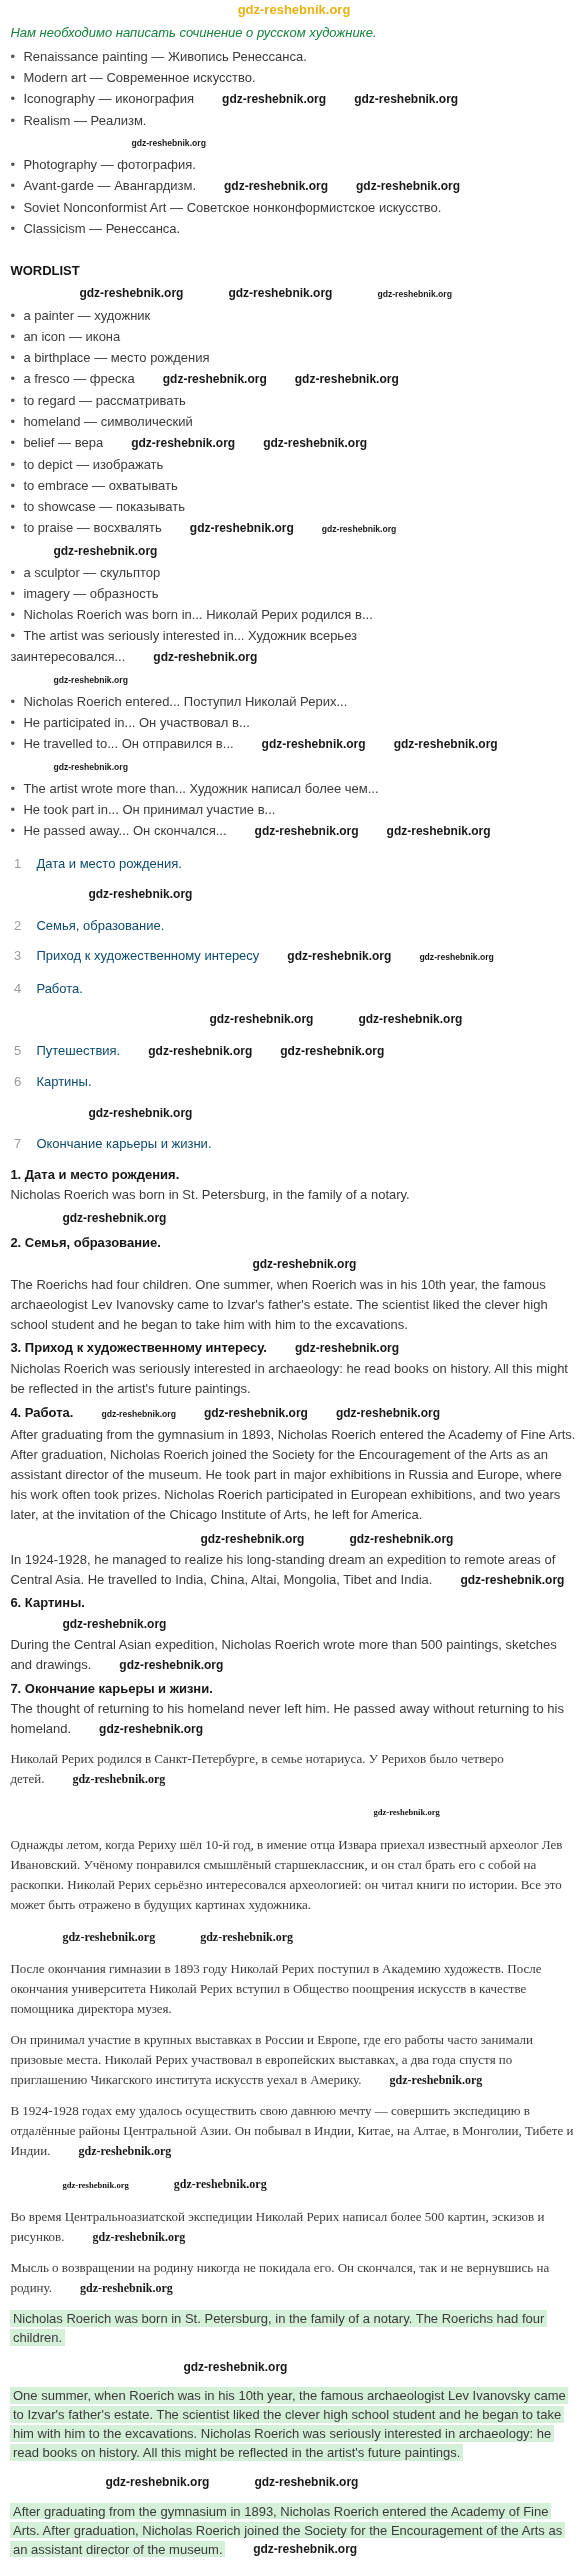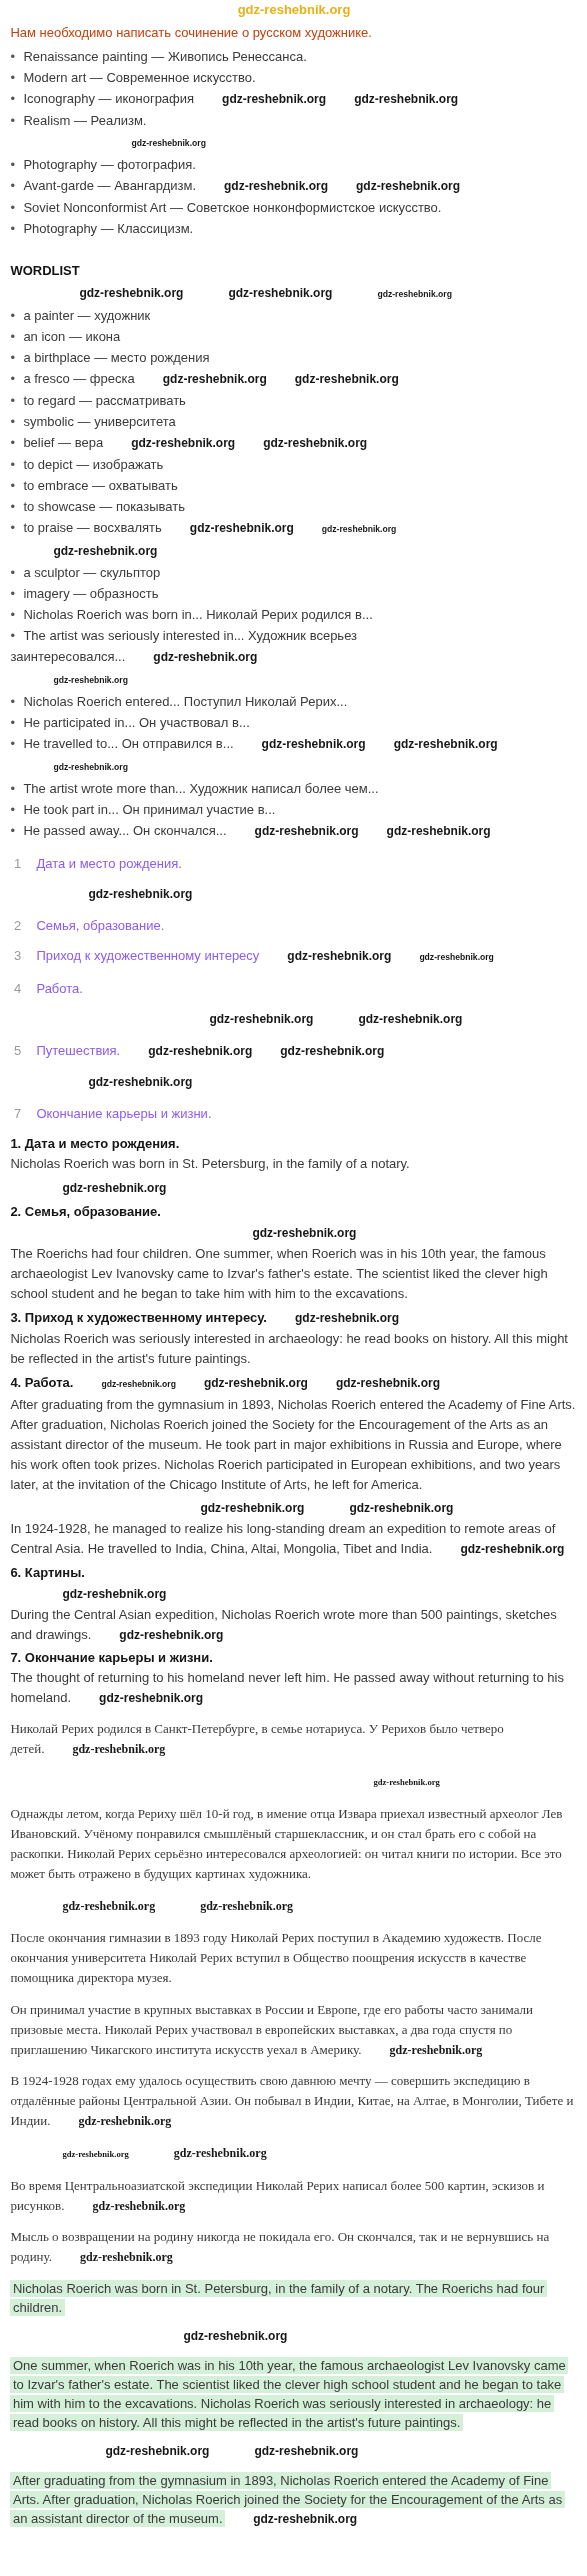--- a/index.html
+++ b/index.html
@@ -9,35 +9,35 @@
     background:#ffffff;
     color:#3a3a3a;
     font-family:"Liberation Sans", sans-serif;
     font-size:13px;
   }
   .page{position:relative;padding:22.5px 10.4px 21px 10.4px;}
   .top-wm{
     position:absolute;top:1.7px;left:50%;transform:translateX(-50%);
     color:#e8b117;font-weight:700;font-size:13px;white-space:nowrap;
   }
-  .intro{color:#c2410c;line-height:19px;margin-bottom:4.3px;}
+  .intro{color:#15803d;line-height:19px;margin-bottom:4.3px;font-style:italic;}
   .bullet{line-height:21px;}
   .dot{display:inline-block;width:13px;color:#555;}
   .btxt{color:#3a3a3a;}
   .wm{font-weight:700;color:#181818;font-size:12px;white-space:nowrap;}
   .wm.sm{font-size:8.6px;}
   .wm.trail{margin-left:28px;}
   .wm-line{line-height:21px;}
   .wm-line .wm + .wm{margin-left:45px;}
   .wordlist-title{font-weight:700;color:#141414;line-height:22.5px;margin-top:21px;}
   .plan{margin:10.4px 0 7px 0;}
   .plan-item{line-height:21px;margin-bottom:9.5px;}
   .plan .wm-line{margin-bottom:9.5px;}
   .plan-num{display:inline-block;width:22.5px;color:#9a9a9a;padding-left:3.5px;}
-  .plan-txt{color:#8b5cf6;}
+  .plan-txt{color:#0c4a6e;}
   .sec-h{font-weight:700;color:#161616;line-height:21px;margin-top:2.6px;}
   .para{line-height:20px;}
   .essay .para{margin-bottom:2.6px;}
   .essay .wm-line{line-height:21px;}
   .russian{margin-top:10.4px;font-family:Liberation Serif, serif;}
   .russian .para{margin-bottom:11.2px;}
   .russian .wm-line{margin-bottom:11.2px;}
   .answer{margin-top:7px;}
   .answer .para{margin-bottom:8.6px;line-height:19px;}
   .answer .wm-line{margin-bottom:8.6px;}
@@ -58,33 +58,33 @@
 
   <div class="topics">
       <div class="bullet"><span class="dot">•</span><span class="btxt">Renaissance painting — Живопись Ренессанса.</span></div>
       <div class="bullet"><span class="dot">•</span><span class="btxt">Modern art — Современное искусство.</span></div>
       <div class="bullet"><span class="dot">•</span><span class="btxt">Iconography — иконография</span><span class="wm trail">gdz-reshebnik.org</span><span class="wm trail">gdz-reshebnik.org</span></div>
       <div class="bullet"><span class="dot">•</span><span class="btxt">Realism — Реализм.</span></div>
       <div class="wm-line" style="margin-left: 121px;"><span class="wm sm">gdz-reshebnik.org</span></div>
       <div class="bullet"><span class="dot">•</span><span class="btxt">Photography — фотография.</span></div>
       <div class="bullet"><span class="dot">•</span><span class="btxt">Avant-garde — Авангардизм.</span><span class="wm trail">gdz-reshebnik.org</span><span class="wm trail">gdz-reshebnik.org</span></div>
       <div class="bullet"><span class="dot">•</span><span class="btxt">Soviet Nonconformist Art — Советское нонконформистское искусство.</span></div>
-      <div class="bullet"><span class="dot">•</span><span class="btxt">Photography — Классицизм.</span></div>
+      <div class="bullet"><span class="dot">•</span><span class="btxt">Classicism — Ренессанса.</span></div>
     </div>
 
   <div class="wordlist-title">WORDLIST</div>
 
   <div class="wordlist">
       <div class="wm-line" style="margin-left: 69px;"><span class="wm">gdz-reshebnik.org</span><span class="wm">gdz-reshebnik.org</span><span class="wm sm">gdz-reshebnik.org</span></div>
       <div class="bullet"><span class="dot">•</span><span class="btxt">a painter — художник</span></div>
       <div class="bullet"><span class="dot">•</span><span class="btxt">an icon — икона</span></div>
       <div class="bullet"><span class="dot">•</span><span class="btxt">a birthplace — место рождения</span></div>
       <div class="bullet"><span class="dot">•</span><span class="btxt">a fresco — фреска</span><span class="wm trail">gdz-reshebnik.org</span><span class="wm trail">gdz-reshebnik.org</span></div>
       <div class="bullet"><span class="dot">•</span><span class="btxt">to regard — рассматривать</span></div>
-      <div class="bullet"><span class="dot">•</span><span class="btxt">symbolic — университета</span></div>
+      <div class="bullet"><span class="dot">•</span><span class="btxt">homeland — символический</span></div>
       <div class="bullet"><span class="dot">•</span><span class="btxt">belief — вера</span><span class="wm trail">gdz-reshebnik.org</span><span class="wm trail">gdz-reshebnik.org</span></div>
       <div class="bullet"><span class="dot">•</span><span class="btxt">to depict — изображать</span></div>
       <div class="bullet"><span class="dot">•</span><span class="btxt">to embrace — охватывать</span></div>
       <div class="bullet"><span class="dot">•</span><span class="btxt">to showcase — показывать</span></div>
       <div class="bullet"><span class="dot">•</span><span class="btxt">to praise — восхвалять</span><span class="wm trail">gdz-reshebnik.org</span><span class="wm sm trail">gdz-reshebnik.org</span></div>
       <div class="wm-line" style="margin-left: 43px;"><span class="wm">gdz-reshebnik.org</span></div>
       <div class="bullet"><span class="dot">•</span><span class="btxt">a sculptor — скульптор</span></div>
       <div class="bullet"><span class="dot">•</span><span class="btxt">imagery — образность</span></div>
       <div class="bullet"><span class="dot">•</span><span class="btxt">Nicholas Roerich was born in... Николай Рерих родился в...</span></div>
       <div class="bullet"><span class="dot">•</span><span class="btxt">The artist was seriously interested in... Художник всерьез заинтересовался...</span><span class="wm trail">gdz-reshebnik.org</span></div>
@@ -99,20 +99,21 @@
     </div>
 
   <div class="plan">
       <div class="plan-item"><span class="plan-num">1</span><span class="plan-txt">Дата и место рождения.</span></div>
       <div class="wm-line" style="margin-left: 78px;"><span class="wm">gdz-reshebnik.org</span></div>
       <div class="plan-item"><span class="plan-num">2</span><span class="plan-txt">Семья, образование.</span></div>
       <div class="plan-item"><span class="plan-num">3</span><span class="plan-txt">Приход к художественному интересу</span><span class="wm trail">gdz-reshebnik.org</span><span class="wm sm trail">gdz-reshebnik.org</span></div>
       <div class="plan-item"><span class="plan-num">4</span><span class="plan-txt">Работа.</span></div>
       <div class="wm-line" style="margin-left: 199px;"><span class="wm">gdz-reshebnik.org</span><span class="wm">gdz-reshebnik.org</span></div>
       <div class="plan-item"><span class="plan-num">5</span><span class="plan-txt">Путешествия.</span><span class="wm trail">gdz-reshebnik.org</span><span class="wm trail">gdz-reshebnik.org</span></div>
+      <div class="plan-item"><span class="plan-num">6</span><span class="plan-txt">Картины.</span></div>
       <div class="wm-line" style="margin-left: 78px;"><span class="wm">gdz-reshebnik.org</span></div>
       <div class="plan-item"><span class="plan-num">7</span><span class="plan-txt">Окончание карьеры и жизни.</span></div>
     </div>
 
   <div class="essay">
       <div class="sec-h"><span>1. Дата и место рождения.</span></div>
       <div class="para"><span>Nicholas Roerich was born in St. Petersburg, in the family of a notary.</span></div>
       <div class="wm-line" style="margin-left: 52px;"><span class="wm">gdz-reshebnik.org</span></div>
       <div class="sec-h"><span>2. Семья, образование.</span></div>
       <div class="wm-line" style="margin-left: 242px;"><span class="wm">gdz-reshebnik.org</span></div>

